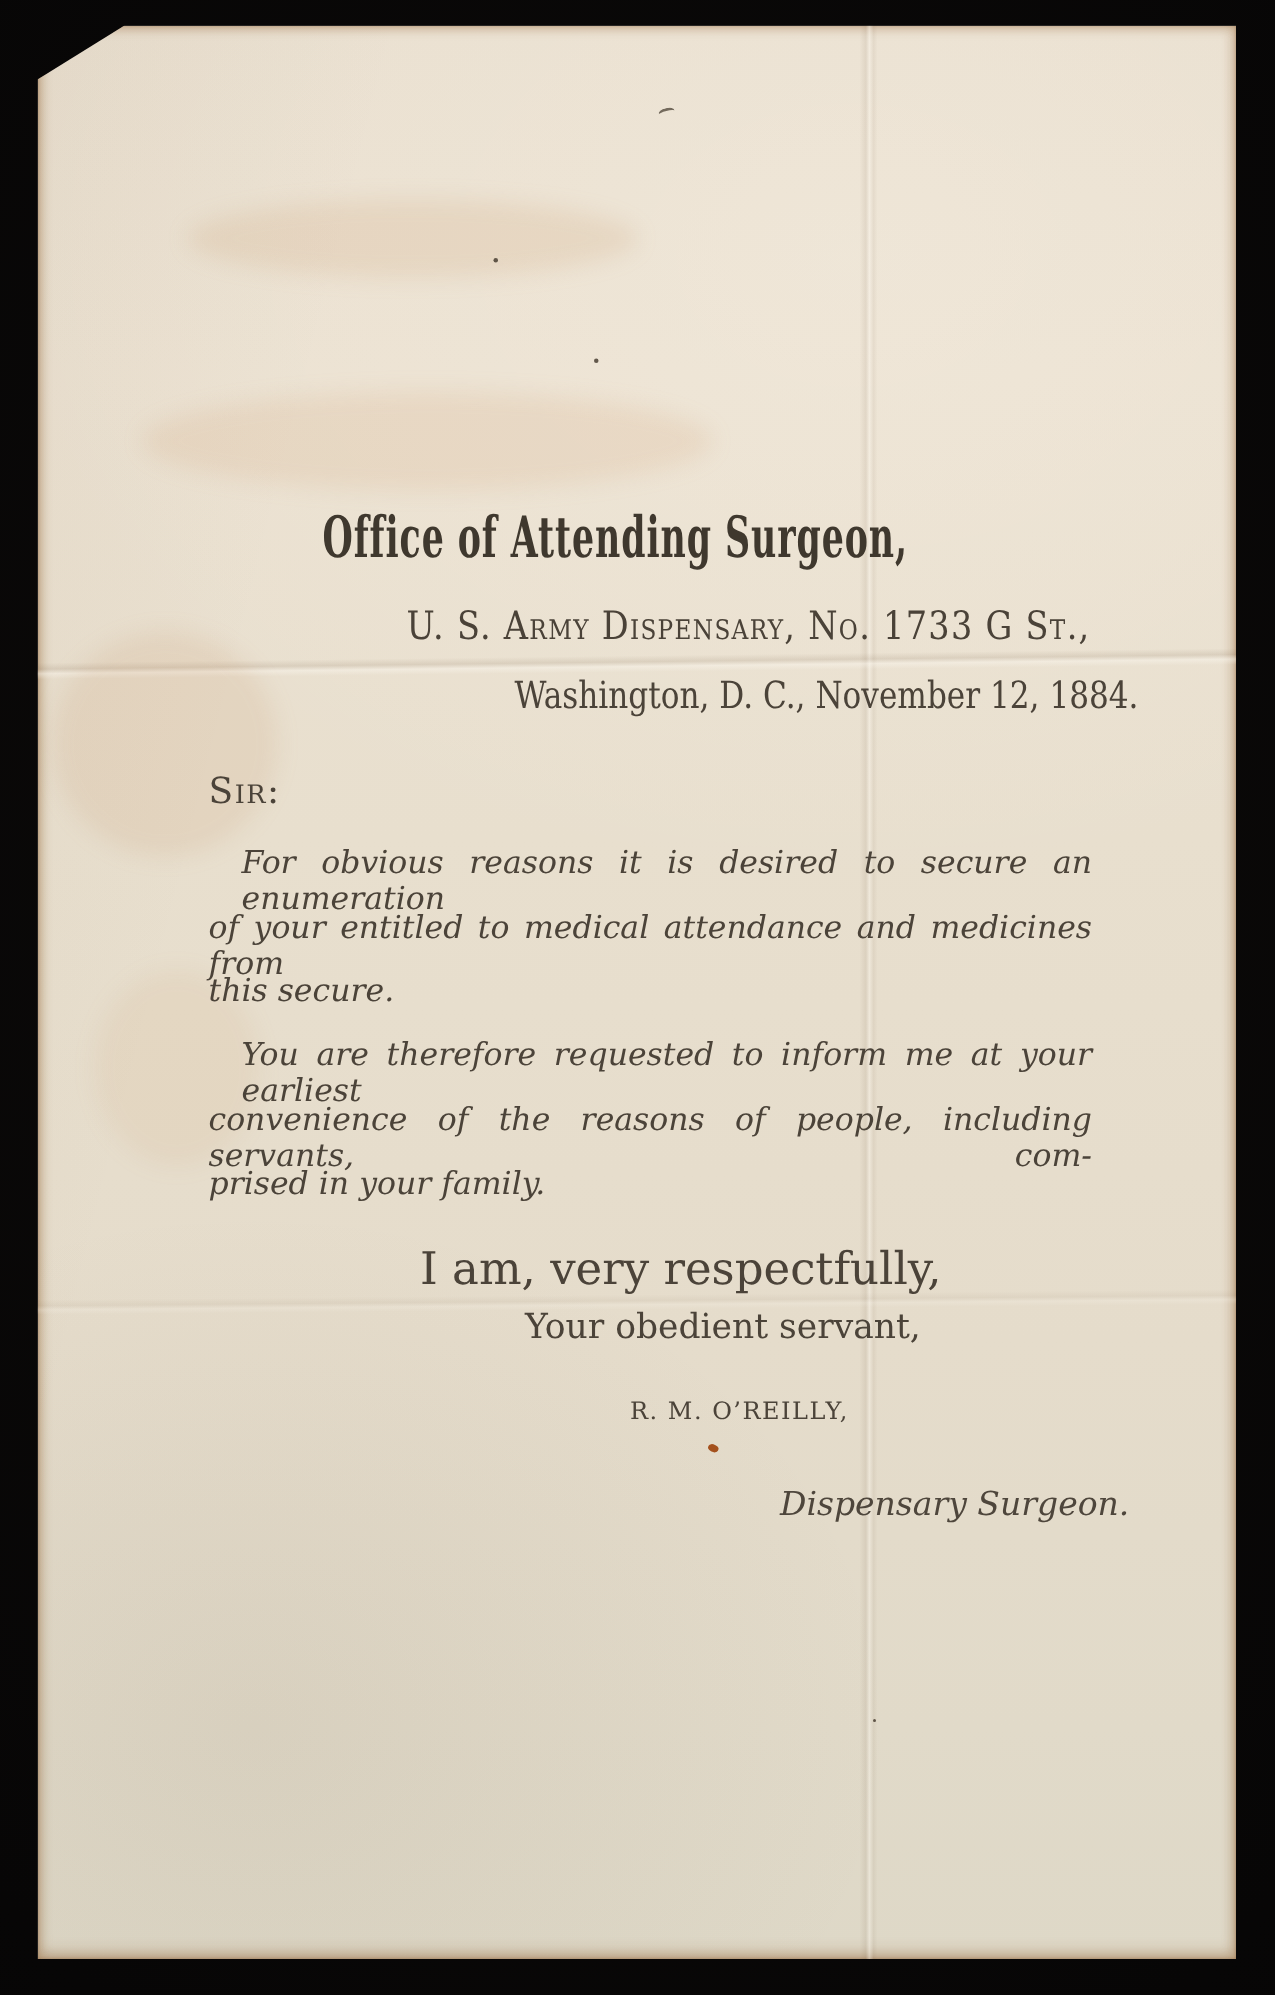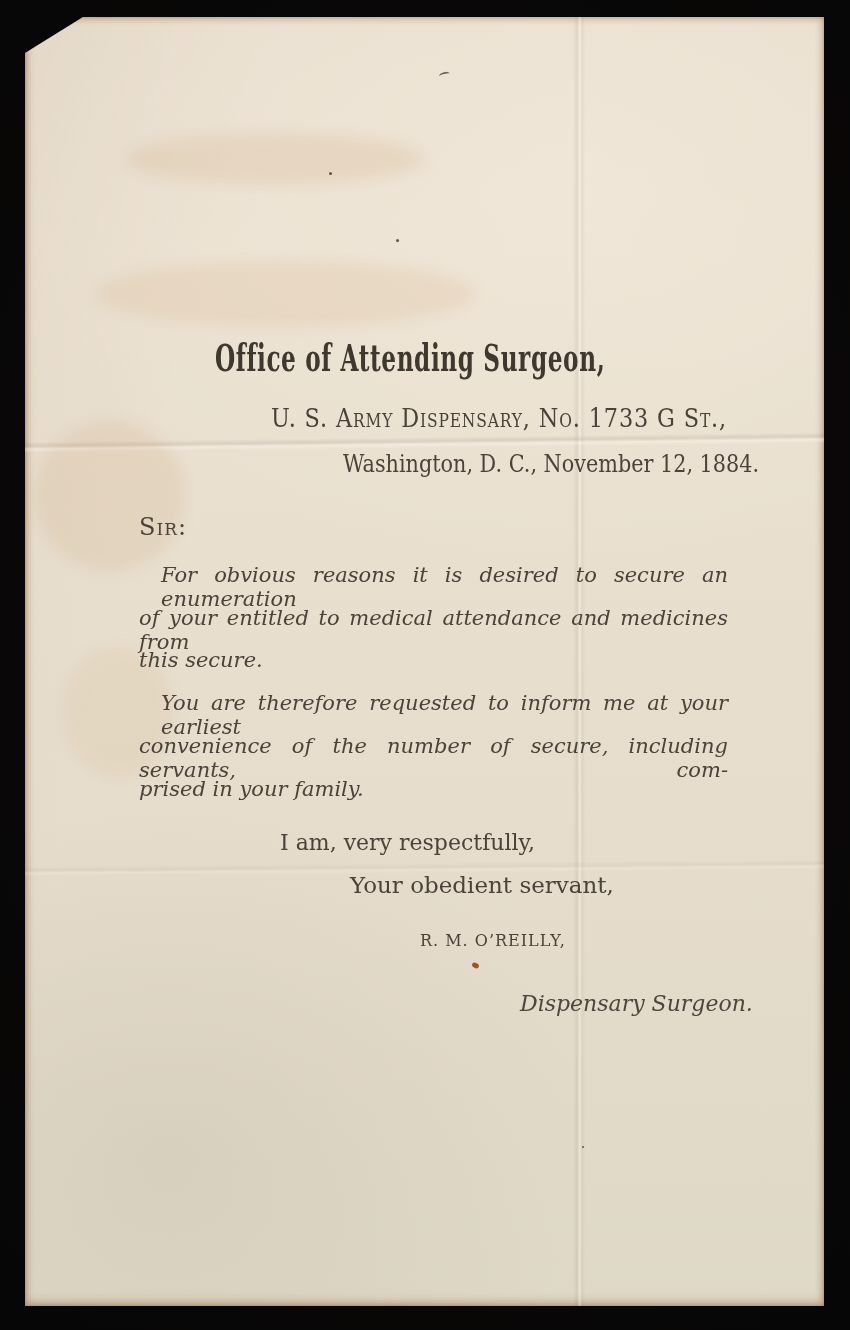--- a/index.html
+++ b/index.html
@@ -58,21 +58,21 @@
   .dateline{left:318px;top:434px;font-size:25px;transform:scaleX(.83);}
   .salutation{left:114px;top:498px;font-size:24px;font-variant:small-caps;letter-spacing:1px;}
   .bline{position:absolute;font-size:21px;line-height:1.15;color:var(--ink-color);font-style:italic;}
   .just{text-align:justify;text-align-last:justify;}
   .p1l1{left:136px;top:546px;width:567px;}
   .p1l2{left:114px;top:589px;width:589px;}
   .p1l3{left:114px;top:631px;}
   .p2l1{left:136px;top:674px;width:567px;}
   .p2l2{left:114px;top:717px;width:589px;}
   .p2l3{left:114px;top:760px;}
-  .close1{left:255px;top:815px;font-size:22px;}
+  .close1{left:255px;top:815px;font-size:30px;}
   .close2{left:325px;top:857px;font-size:23px;}
   .sig{left:395px;top:916px;font-size:16px;letter-spacing:1px;}
   .sigtitle{font-style:italic;font-size:22px;color:#4e463c;}
   .t1{left:348px;top:946px;}
   .t2{left:495px;top:976px;}
 </style>
 </head>
 <body>
 
 <div class="stage">
@@ -97,21 +97,21 @@
     <div class="tl dispensary">U. S. Army Dispensary, No. 1733 G St.,</div>
     <div class="tl dateline">Washington, D. C., November 12, 1884.</div>
 
     <div class="tl salutation">Sir:</div>
 
     <div class="bline just p1l1">For obvious reasons it is desired to secure an enumeration</div>
     <div class="bline just p1l2">of your entitled to medical attendance and medicines from</div>
     <div class="bline p1l3">this secure.</div>
 
     <div class="bline just p2l1">You are therefore requested to inform me at your earliest</div>
-    <div class="bline just p2l2">convenience of the number of secure, including servants, com-</div>
+    <div class="bline just p2l2">convenience of the reasons of people, including servants, com-</div>
     <div class="bline p2l3">prised in your family.</div>
 
     <div class="tl close1">I am, very respectfully,</div>
     <div class="tl close2">Your obedient servant,</div>
 
     <div class="tl sig">R. M. O’REILLY,</div>
     <div class="tl sigtitle t2">Dispensary Surgeon.</div>
 
   </div>
 </div>

